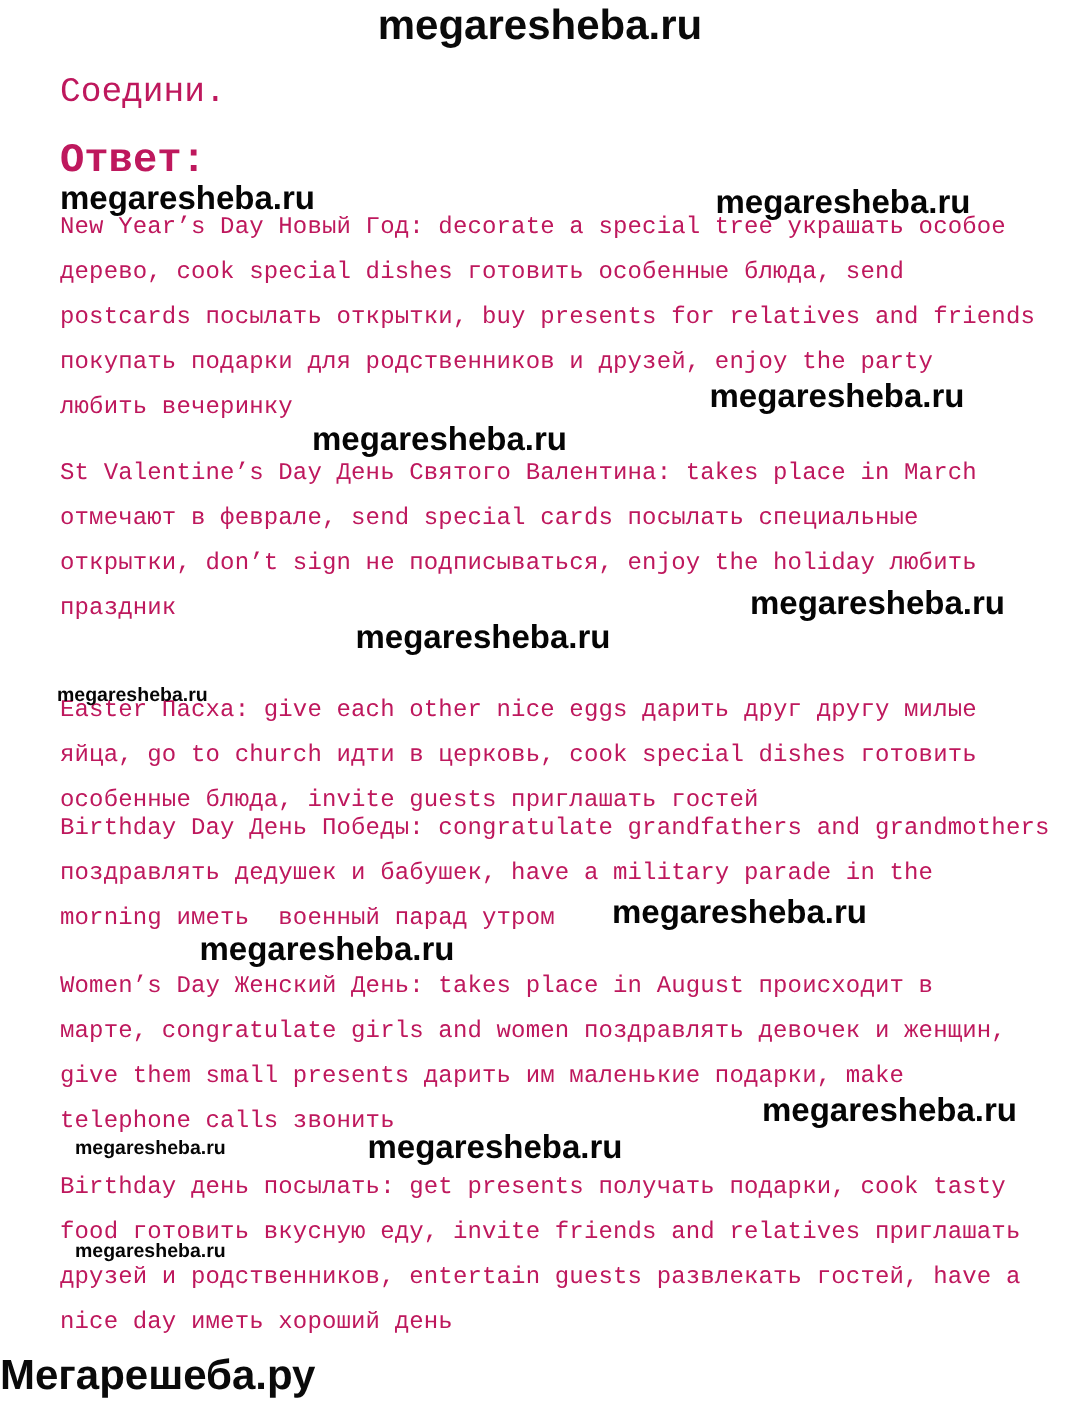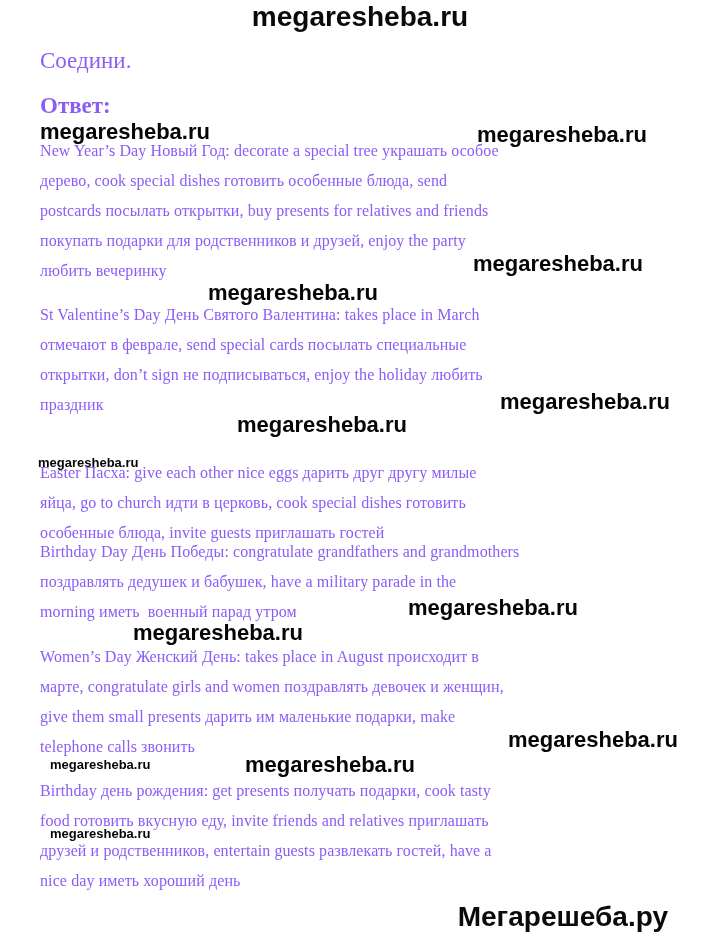--- a/index.html
+++ b/index.html
@@ -14,43 +14,43 @@
     background: #ffffff;
     overflow: hidden;
     color: #111111;
   }
   .sans-bold {
     font-family: "Liberation Sans", sans-serif;
     font-weight: bold;
     color: #0a0a0a;
   }
   .serif {
-    font-family: Liberation Serif, serif;
-    color: #8b5cf6;
+    font-family: Liberation Mono, monospace;
+    color: #be185d;
   }
   #site-title {
     position: absolute;
     top: 1px;
     left: 0;
     width: 720px;
     text-align: center;
     font-size: 28px;
     letter-spacing: 0px;
   }
   #task-text {
     position: absolute;
     left: 40px;
     top: 48px;
     font-size: 23px;
   }
   #answer-label {
     position: absolute;
     left: 40px;
     top: 93px;
-    font-size: 23px;
+    font-size: 27px;
     font-weight: bold;
   }
   .para {
     position: absolute;
     left: 40px;
     width: 676px;
     font-size: 16px;
     line-height: 30px;
     white-space: pre;
     letter-spacing: 0.1px;
@@ -83,21 +83,21 @@
   #wm-9  { left: 133px; top: 620px; }
   #wm-10 { left: 508px; top: 727px; }
   #wm-11 { left: 50px;  top: 757px; }
   #wm-12 { left: 245px; top: 752px; }
   #wm-13 { left: 50px;  top: 826px; }
   #footer-title {
     position: absolute;
     top: 901px;
     left: 0;
     width: 668px;
-    text-align: right;
+    text-align: left;
     font-size: 28px;
   }
 </style>
 </head>
 <body>
 
 <div id="page">
 
   <div id="site-title" class="sans-bold">megaresheba.ru</div>
 
@@ -118,21 +118,21 @@
     <div id="para-2" class="para serif">Easter Пасха: give each other nice eggs дарить друг другу милые
 яйца, go to church идти в церковь, cook special dishes готовить
 особенные блюда, invite guests приглашать гостей</div>
     <div id="para-3" class="para serif">Birthday Day День Победы: congratulate grandfathers and grandmothers
 поздравлять дедушек и бабушек, have a military parade in the
 morning иметь  военный парад утром</div>
     <div id="para-4" class="para serif">Women’s Day Женский День: takes place in August происходит в
 марте, congratulate girls and women поздравлять девочек и женщин,
 give them small presents дарить им маленькие подарки, make
 telephone calls звонить</div>
-    <div id="para-5" class="para serif">Birthday день рождения: get presents получать подарки, cook tasty
+    <div id="para-5" class="para serif">Birthday день посылать: get presents получать подарки, cook tasty
 food готовить вкусную еду, invite friends and relatives приглашать
 друзей и родственников, entertain guests развлекать гостей, have a
 nice day иметь хороший день</div>
   </div>
 
   <div id="wm-1" class="wm">megaresheba.ru</div>
   <div id="wm-2" class="wm">megaresheba.ru</div>
   <div id="wm-3" class="wm">megaresheba.ru</div>
   <div id="wm-4" class="wm">megaresheba.ru</div>
   <div id="wm-5" class="wm">megaresheba.ru</div>

